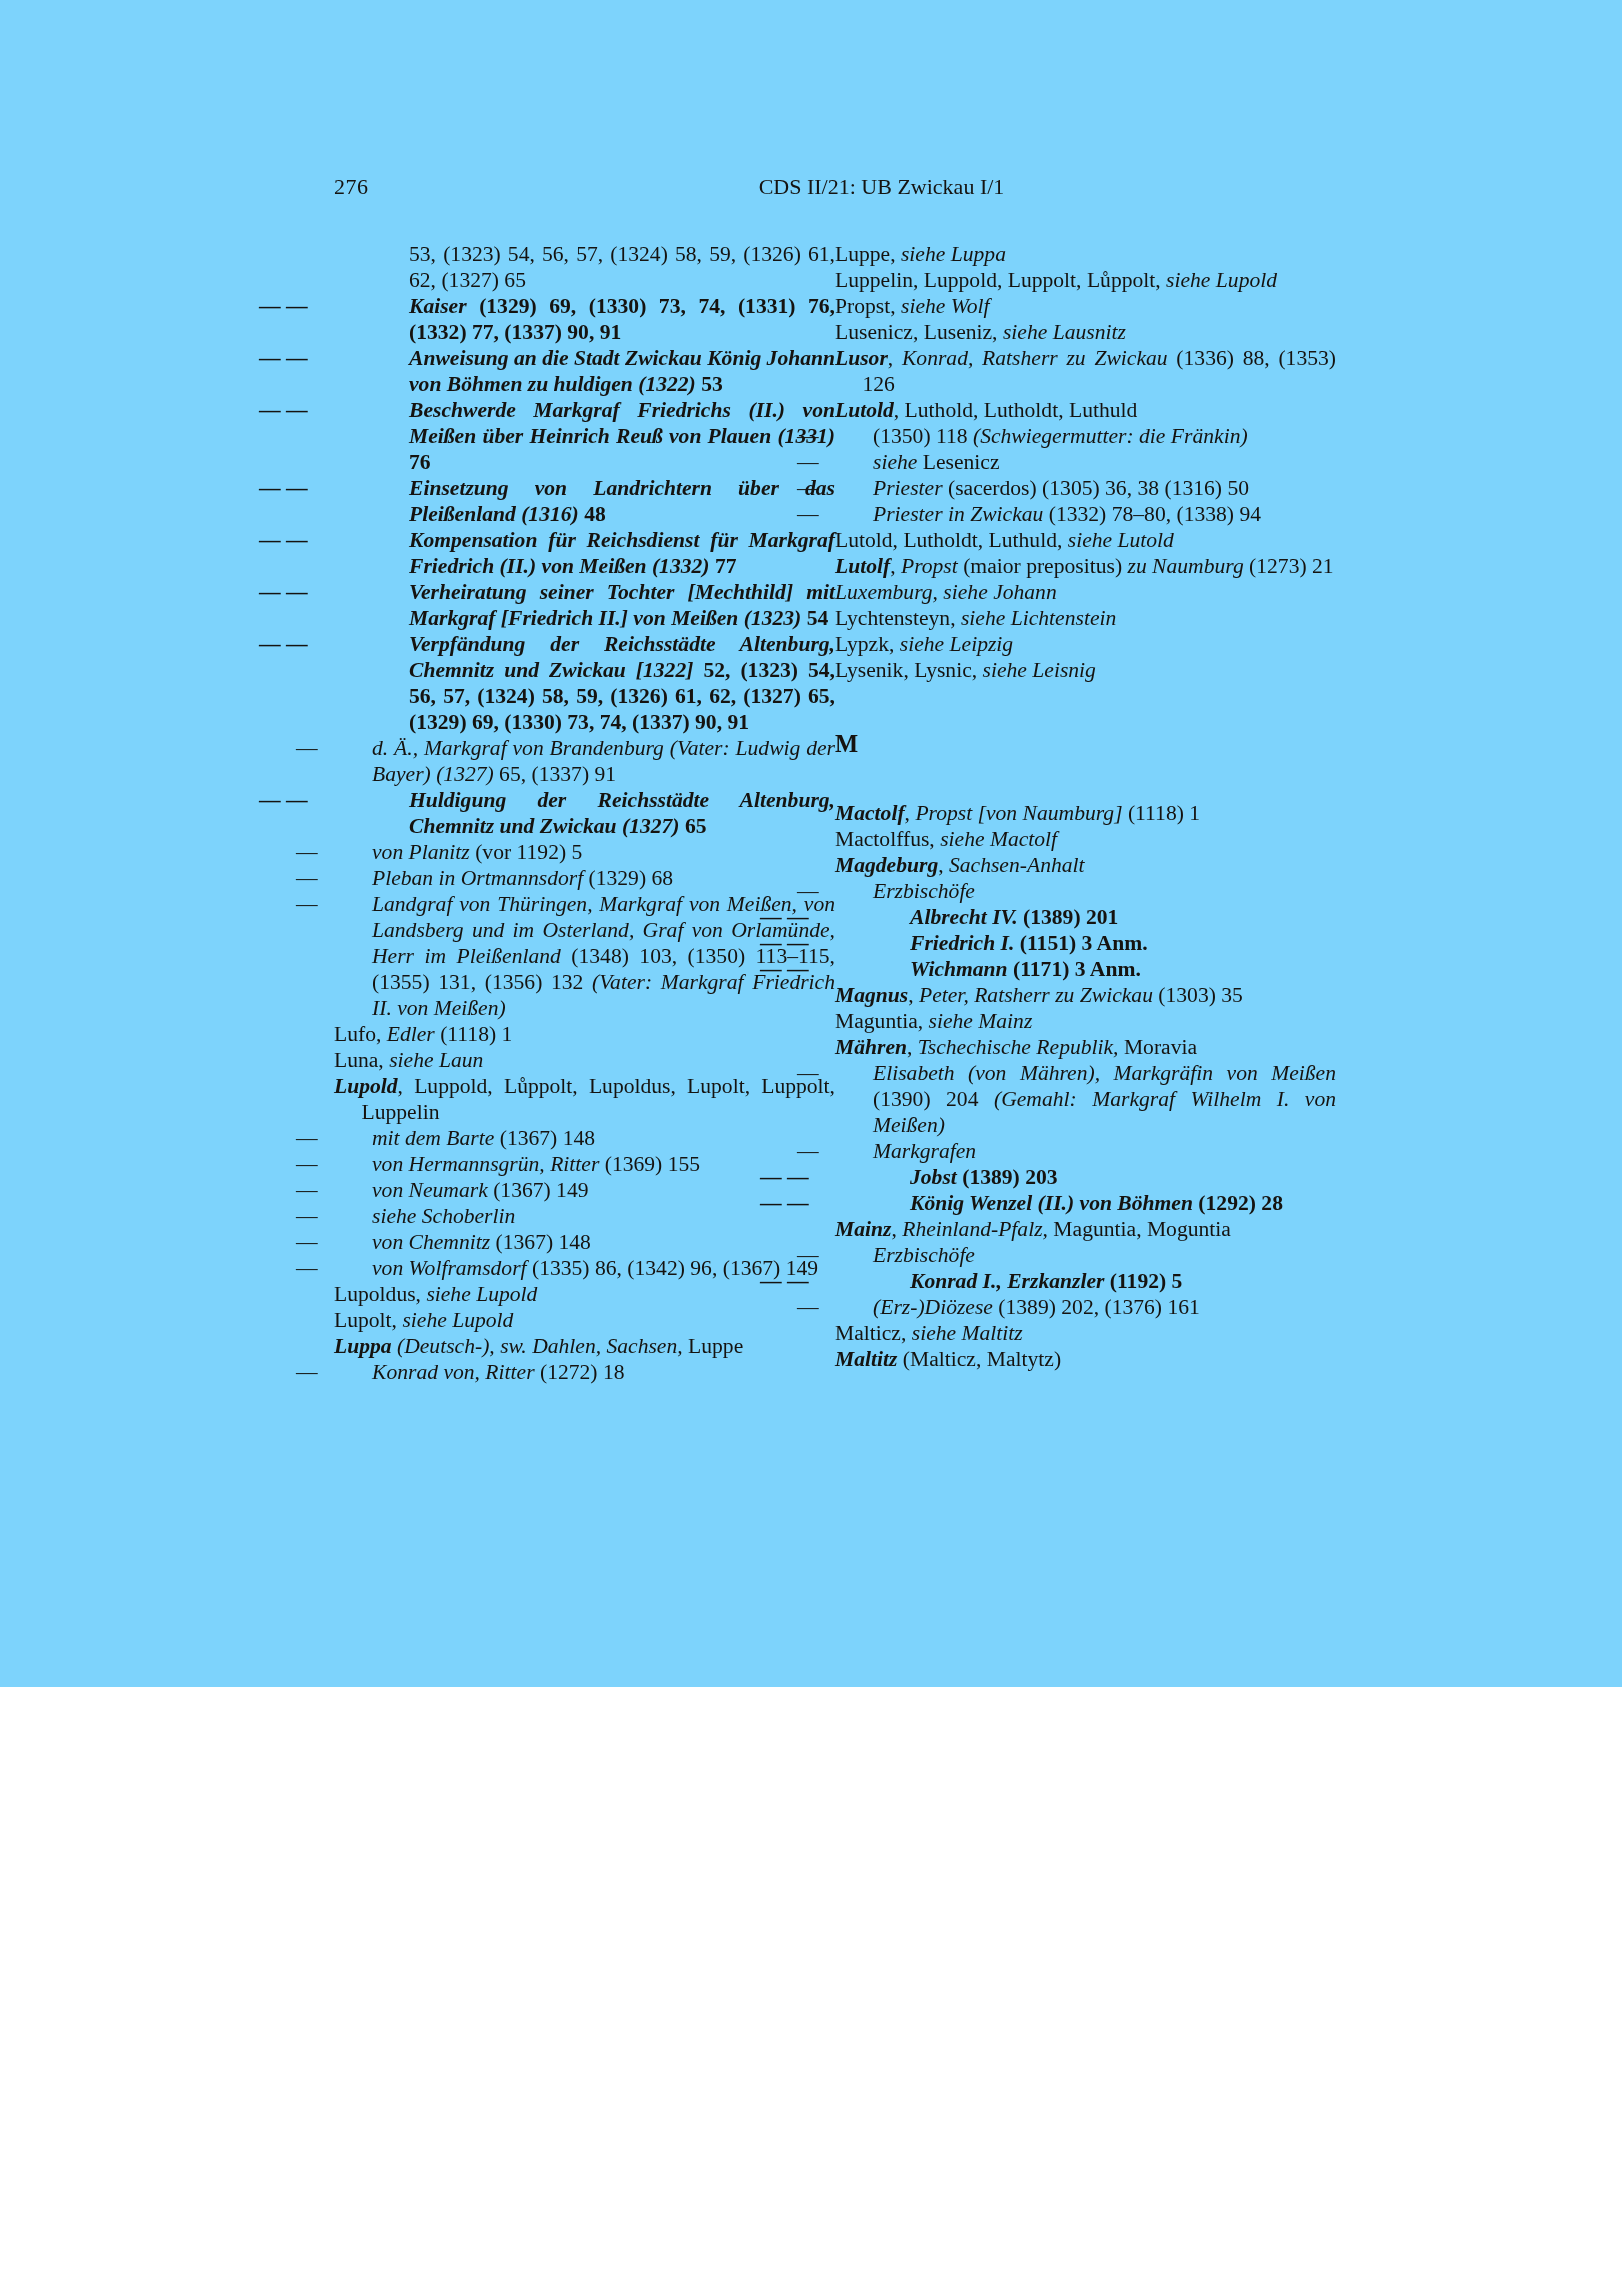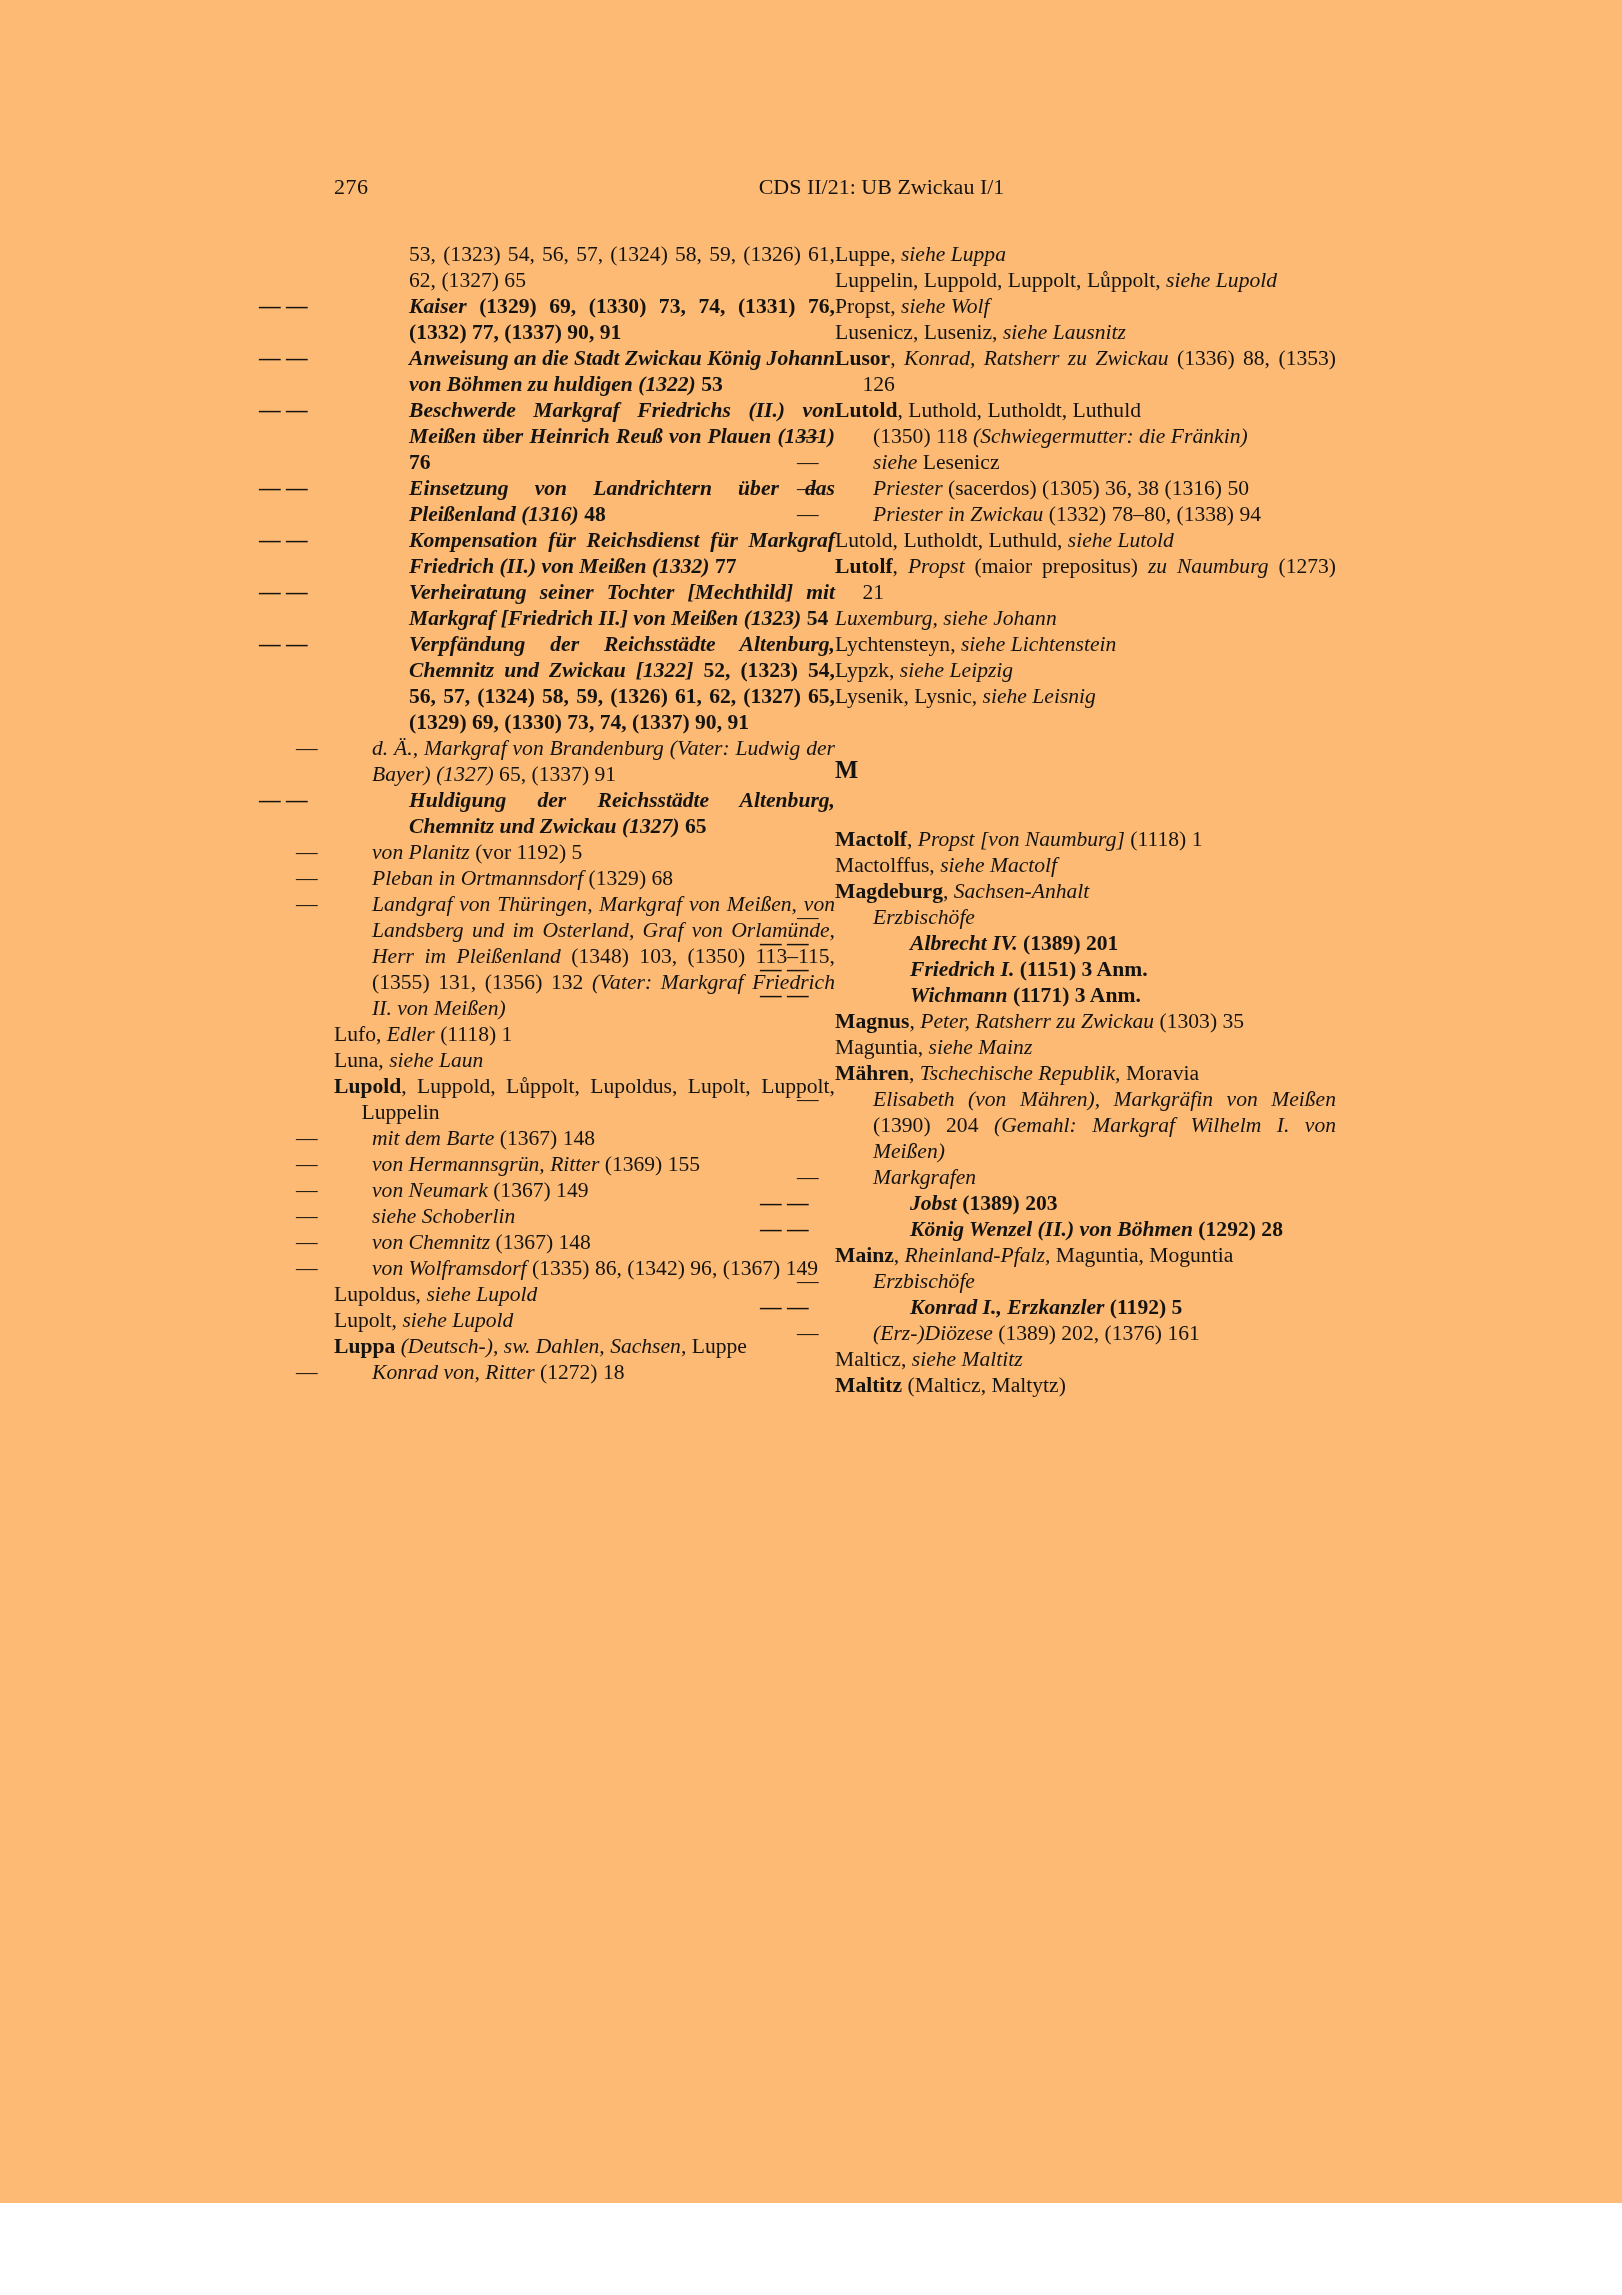--- a/index.html
+++ b/index.html
@@ -2,22 +2,22 @@
 <html style="font-size:7.9px"><head>
 <meta charset="utf-8">
 <style>
   * { margin: 0; padding: 0; box-sizing: border-box; }
   html, body { background: #ffffff; }
   body { font-family: "Liberation Serif", serif; color: #151310; }
 
   .page {
     position: relative;
     width: 1623px;
-    height: 2203px;
-    background: #fdba74;
+    height: 1687px;
+    background: #7dd3fc;
     overflow: hidden;
   }
 
   .content {
     position: absolute;
     left: 334px;
     top: 173px;
     width: 1095px;
   }
 
@@ -49,21 +49,21 @@
     line-height: 26px;
     text-align: justify;
   }
   .entry.e0   { padding-left: 27.5px;  text-indent: -27.5px; }
   .entry.e1   { padding-left: 38px;  text-indent: -38px; }
   .entry.e2   { padding-left: 75px; text-indent: -75px; font-weight: bold; }
   .entry.cont { padding-left: 75px; text-indent: 0; }
 
   .run.n  { font-style: normal; }
   .run.i  { font-style: italic; }
-  .run.bi { font-weight: bold; }
+  .run.bi { font-weight: bold; font-style: italic; }
   .run.p1 { display: inline-block; width: 38px;  font-style: normal; }
   .run.p2 { display: inline-block; width: 75px; font-style: normal; }
 
   .letter-heading {
     font-size: 24.5px;
     font-weight: bold;
     line-height: 26px;
     margin-top: 48px;
     margin-bottom: 43px;
     text-align: left;

